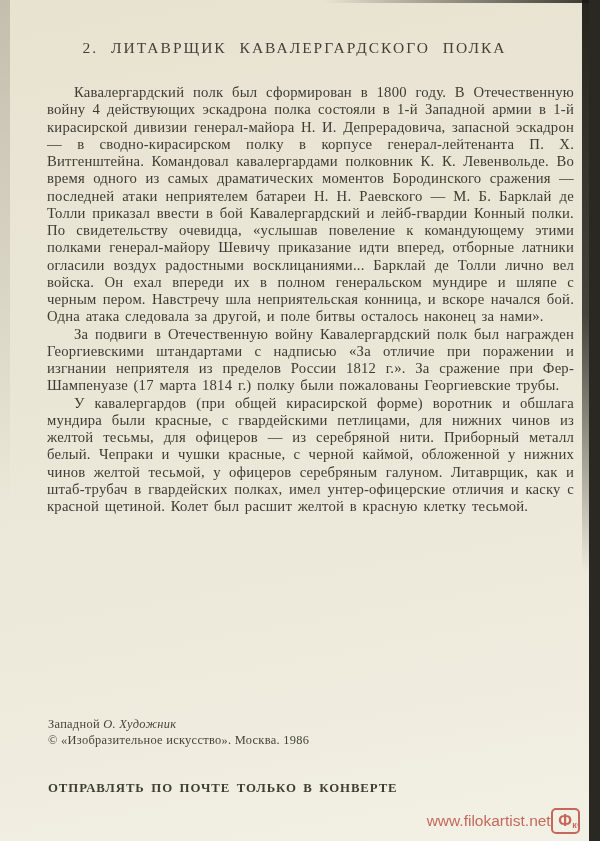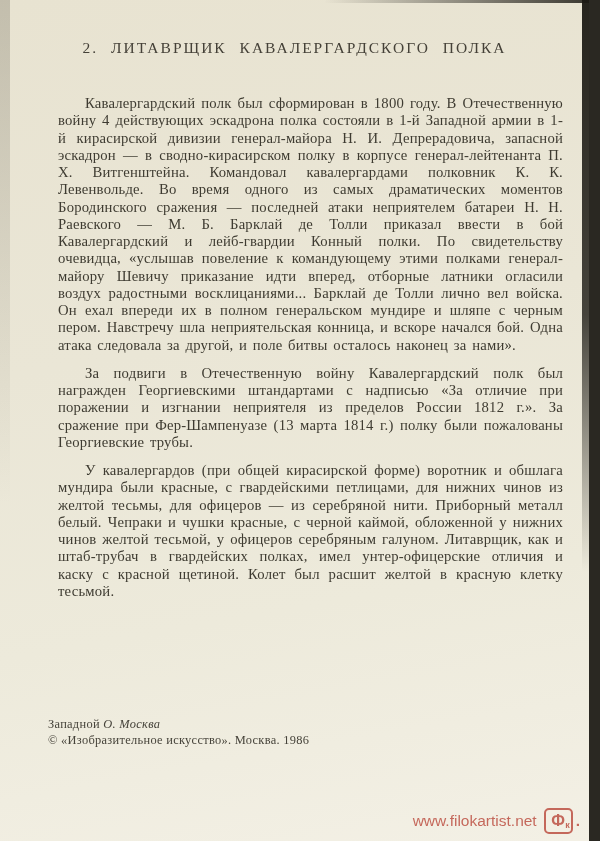--- a/index.html
+++ b/index.html
@@ -36,41 +36,41 @@
   }
   .body-text {
     position: absolute; top: 84px; left: 47px; width: 527px;
     font-size: 14.7px;
     line-height: 17.25px;
     text-align: justify;
     letter-spacing: 0.2px;
     word-spacing: 1.8px;
     color: #3e3b31;
   }
-  .body-text p { margin: 11px; text-indent: 27px; }
+  .body-text p { margin: 0; text-indent: 27px; }
   .colophon {
     position: absolute; left: 48px; top: 717px;
     font-size: 12.4px;
     line-height: 15.6px;
     letter-spacing: 0.3px;
     color: #46433a;
   }
   .colophon .artist-name { font-style: italic; }
   .mailing {
     position: absolute; left: 48px; top: 781px;
     font-weight: bold;
     font-size: 12.8px;
     letter-spacing: 0.9px;
     word-spacing: 2.5px;
     color: #403d33;
     white-space: nowrap;
   }
   .watermark {
     position: absolute; right: 9px; bottom: 7px;
-    display: flex; align-items: center; gap: 7px;
+    display: flex; align-items: center; 
     font-family: "Liberation Sans", "DejaVu Sans", sans-serif;
     font-size: 15.5px;
     color: #c05a4d;
     opacity: 0.9;
   }
   .wm-logo {
     position: relative;
     width: 25px; height: 22px;
     border: 2.5px solid #c05a4d;
     border-radius: 5px;
@@ -90,32 +90,33 @@
 <div class="scan">
 
   <div class="edge-left"></div>
   <div class="edge-top"></div>
   <div class="edge-right"></div>
 
   <div class="title">2. ЛИТАВРЩИК КАВАЛЕРГАРДСКОГО ПОЛКА</div>
 
   <div class="body-text">
     <p>Кавалергардский полк был сформирован в 1800 году. В Отечественную войну 4 действующих эскадрона полка состояли в 1-й Западной армии в 1-й кирасирской дивизии генерал-майора Н. И. Депрерадовича, запасной эскадрон — в сводно-кирасирском полку в корпусе генерал-лейтенанта П. Х. Витгенштейна. Командовал кавалергардами полковник К. К. Левенвольде. Во время одного из самых драматических моментов Бородинского сражения — последней атаки неприятелем батареи Н. Н. Раевского — М. Б. Барклай де Толли приказал ввести в бой Кавалергардский и лейб-гвардии Конный полки. По свидетельству очевидца, «услышав повеление к командующему этими полками генерал-майору Шевичу приказание идти вперед, отборные латники огласили воздух радостными восклицаниями... Барклай де Толли лично вел войска. Он ехал впереди их в полном генеральском мундире и шляпе с черным пером. Навстречу шла неприятельская конница, и вскоре начался бой. Одна атака следовала за другой, и поле битвы осталось наконец за нами».</p>
-    <p>За подвиги в Отечественную войну Кавалергардский полк был награжден Георгиевскими штандартами с надписью «За отличие при поражении и изгнании неприятеля из пределов России 1812 г.». За сражение при Фер-Шампенуазе (13 марта 1814 г.) полку были пожалованы Георгиевские трубы.</p>
+    <p>За подвиги в Отечественную войну Кавалергардский полк был награжден Георгиевскими штандартами с надписью «За отличие при поражении и изгнании неприятеля из пределов России 1812 г.». За сражение при Фер-Шампенуазе (17 марта 1814 г.) полку были пожалованы Георгиевские трубы.</p>
     <p>У кавалергардов (при общей кирасирской форме) воротник и обшлага мундира были красные, с гвардейскими петлицами, для нижних чинов из желтой тесьмы, для офицеров — из серебряной нити. Приборный металл белый. Чепраки и чушки красные, с черной каймой, обложенной у нижних чинов желтой тесьмой, у офицеров серебряным галуном. Литаврщик, как и штаб-трубач в гвардейских полках, имел унтер-офицерские отличия и каску с красной щетиной. Колет был расшит желтой в красную клетку тесьмой.</p>
   </div>
 
   <div class="colophon">
     <div>
       <span>Западной</span>
-      <span class="artist-name">О. Москва</span>
+      <span class="artist-name">О. Художник</span>
     </div>
     <div>© «Изобразительное искусство». Москва. 1986</div>
   </div>
 
+  <div class="mailing">ОТПРАВЛЯТЬ ПО ПОЧТЕ ТОЛЬКО В КОНВЕРТЕ</div>
 
   <div class="watermark">
     <span>www.filokartist.net</span>
     <span class="wm-logo">
       <span>Ф</span>
       <span class="wm-k">к</span>
     </span>
     <span class="wm-dot">.</span>
   </div>
 

